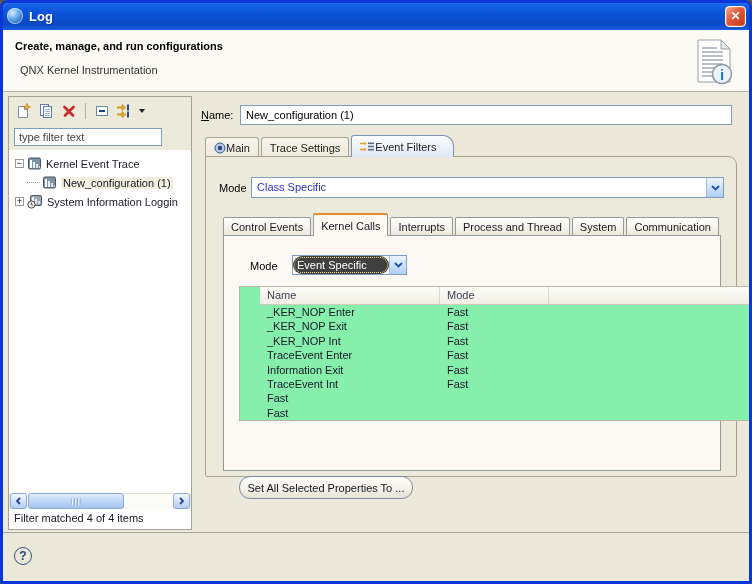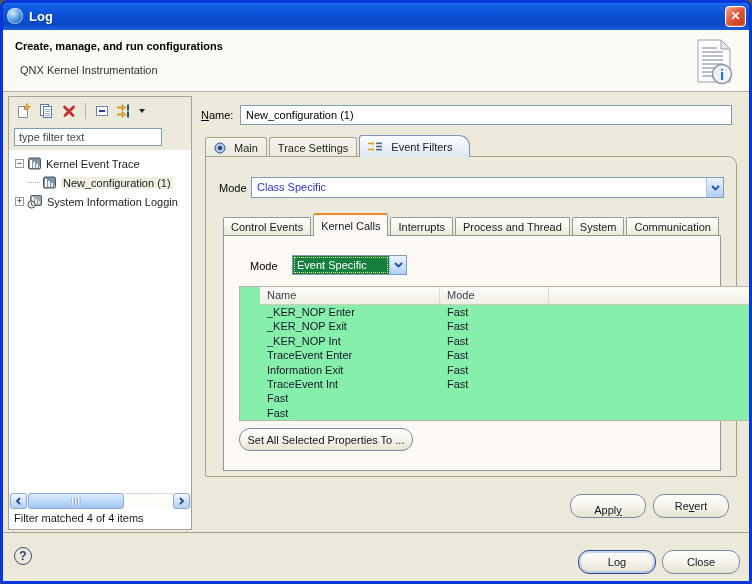--- a/index.html
+++ b/index.html
@@ -56,42 +56,42 @@
   .htrack{flex:1;background:#fbfbf8;border-top:1px solid #e2e0d4;}
   .hscroll .right{margin-left:0;}
   .lstatus{height:20px;background:#fff;font-size:11px;color:#1a1a24;padding:3px 0 0 5px;}
   
   .rpanel{position:absolute;left:193px;top:0;width:550px;height:440px;}
   .namelabel{position:absolute;left:5px;top:16px;font-size:11px;color:#000;}
   .accel{text-decoration:underline;}
   .nameinput{position:absolute;left:44px;top:12px;width:492px;height:20px;border:1px solid #7f9db9;
     font-size:11px;padding:2px 5px;color:#000;background:#fff;}
   .etabs{position:absolute;left:9px;top:42px;height:22px;display:flex;align-items:flex-end;}
-  .etab{height:20px;display:flex;align-items:center;gap:8px;padding:0 8px;font-size:11px;color:#222;
+  .etab{height:20px;display:flex;align-items:center;gap:0;padding:0 8px;font-size:11px;color:#222;
     border:1px solid #a8a48f;border-bottom:none;border-radius:3px 3px 0 0;margin-right:2px;
     background:linear-gradient(180deg,#f7f5ec,#eceadb);}
   .etab.active{height:22px;background:linear-gradient(180deg,#fcfdfe,#dfe8f4);
     border:1px solid #7e94b8;border-bottom:none;border-radius:3px 11px 0 0;padding-right:16px;z-index:3;}
   .efolder{position:absolute;left:9px;top:63px;width:532px;height:321px;border:1px solid #a7a28c;
     border-radius:0 9px 2px 2px;background:#eceadb;}
   .modelabel{position:absolute;left:13px;top:25px;font-size:11px;color:#000;}
   .xpcombo{position:absolute;display:flex;border:1px solid #7f9db9;background:#fff;height:21px;}
   .combo-outer{left:45px;top:20px;right:12px;}
-  .comboval{flex:1;font-size:11px;padding:3px 5px;color:#2d32c9;white-space:nowrap;overflow:hidden;}
+  .comboval{flex:1;font-size:11px;padding:3px 5px;color:#2d32c9;white-space:nowrap;overflow:hidden;border-radius:9px;}
   .combobtn{width:17px;flex:none;border-left:1px solid #a8c0e8;
     background:linear-gradient(180deg,#eaf3fd,#cfe2fa 50%,#b0cef6);display:flex;align-items:center;justify-content:center;}
   .xtabs{position:absolute;left:17px;top:57px;display:flex;align-items:flex-end;height:22px;}
   .xtab{height:19px;padding:0 7px;font-size:11px;color:#1a1a24;display:flex;align-items:center;
     border:1px solid #919b9c;border-bottom:none;border-radius:2px 2px 0 0;margin-right:2px;
     background:linear-gradient(180deg,#ffffff,#f2f0e4 70%,#e8e5d6);}
   .xtab.active{height:23px;background:#fcf8f4;border-top:2px solid #e68b2c;z-index:2;}
   .xpane{position:absolute;left:17px;top:78px;width:498px;height:236px;border:1px solid #919b9c;background:#fcf8f4;}
   .imodelabel{position:absolute;left:26px;top:24px;font-size:11px;color:#000;}
   .icombo{left:68px;top:19px;width:115px;height:20px;}
-  .icombo .comboval{background:#15803d;color:#fff;outline:1px dotted #f3d98a;outline-offset:-2px;padding:3px 4px;}
+  .icombo .comboval{background:#404040;color:#fff;outline:1px dotted #f3d98a;outline-offset:-2px;padding:3px 4px;}
   
   .tbl{position:absolute;left:15px;top:50px;width:536px;height:135px;border:1px solid #b9b6a7;background:#86efac;display:flex;padding-left:20px;}
   .tblmain{flex:1;display:flex;flex-direction:column;overflow:hidden;}
   .thead{height:18px;display:flex;background:linear-gradient(180deg,#fcfcf9,#f0eee4);
     border-bottom:1px solid #cfccbe;font-size:11px;color:#3e4152;flex:none;}
   .th{padding:2px 0 0 7px;border-right:1px solid #dddacb;}
   .c1{width:180px;flex:none;}
   .c2{width:109px;flex:none;}
   .c3{flex:1;border-right:none;}
   .trow{height:14.5px;display:flex;font-size:11px;color:#17172a;line-height:14px;}
@@ -99,21 +99,21 @@
   .vscroll{width:15px;flex:none;background:#f2f4f9;display:flex;flex-direction:column;border-left:1px solid #e0ddd0;}
   .vbtn{height:15px;background:linear-gradient(90deg,#f4f9fe,#cfe0f8 55%,#b2cdf2);
     border:1px solid #8cacdd;border-radius:3px;display:flex;align-items:center;justify-content:center;flex:none;}
   .vthumb{height:14px;margin-top:1px;background:linear-gradient(90deg,#dcebfc,#bcd6f6 55%,#a4c4ef);
     border:1px solid #8cacdd;border-radius:3px;flex:none;}
   .vtrack{flex:1;}
   .vscroll .down{margin-top:auto;}
   
   .xpbtn{border:1px solid #7b8aa8;border-radius:11px;font-size:11px;color:#15151f;
     background:linear-gradient(180deg,#fefefd 0%,#f4f2e9 55%,#e7e3d2 100%);
-    display:flex;align-items:center;justify-content:center;}
+    display:flex;align-items:center;justify-content:center;margin-top:48px;}
   .setall{position:absolute;left:15px;top:192px;width:174px;height:23px;}
   .applybtn{position:absolute;left:374px;top:401px;width:76px;height:24px;align-items:flex-end;}
   .revertbtn{position:absolute;left:457px;top:401px;width:76px;height:24px;}
   
   .footer{position:absolute;left:0;top:531px;width:746px;height:47px;background:#ece9db;}
   .help{position:absolute;left:11px;top:13px;width:18px;height:18px;border:1px solid #39537e;border-radius:50%;
     color:#27437a;font-size:12px;font-weight:bold;display:flex;align-items:center;justify-content:center;
     font-family:"Liberation Serif",serif;}
   .logbtn{position:absolute;left:575px;top:16px;width:78px;height:24px;
     border:1px solid #2e4a92;box-shadow:inset 0 0 0 2px rgba(130,170,235,.45);}

